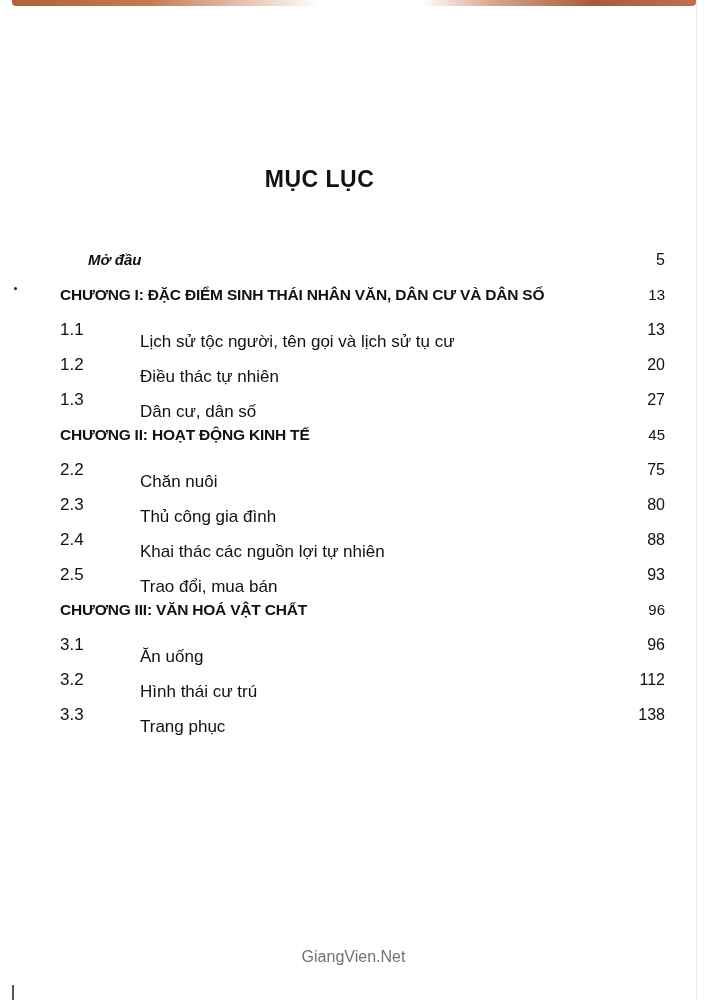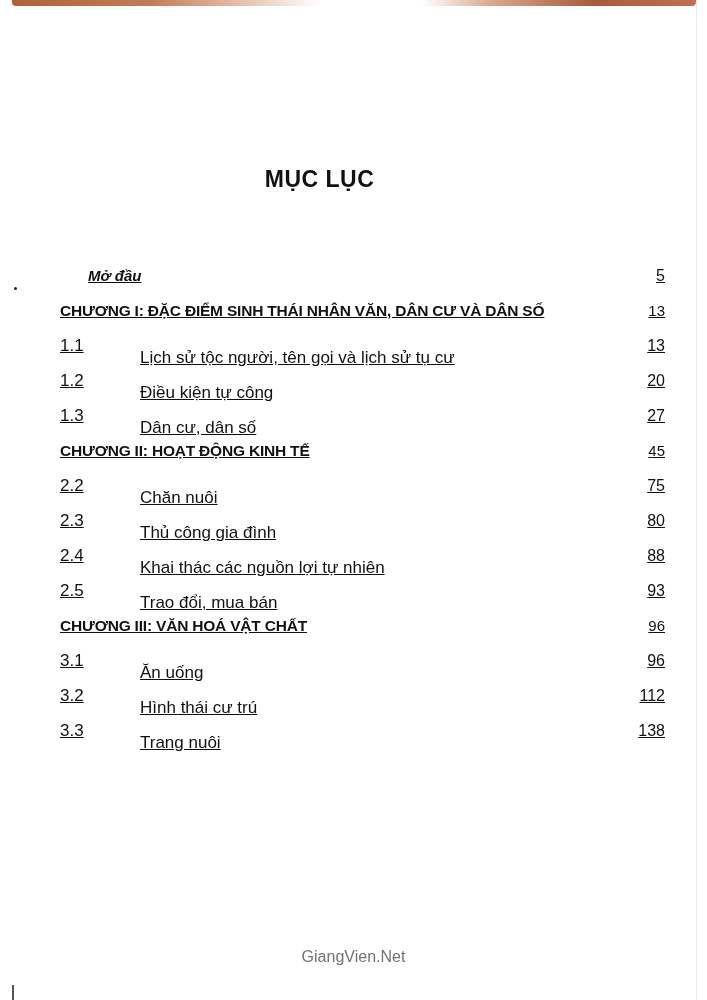--- a/index.html
+++ b/index.html
@@ -55,23 +55,22 @@
       left: 0;
       width: 639px;
       text-align: center;
       font-size: 23px;
       font-weight: bold;
       letter-spacing: 0.5px;
     }
     .toc {
       position: absolute;
       left: 60px;
-      top: 258px;
+      top: 242px;
       width: 605px;
-      text-decoration: underline;
     }
     .row {
       position: relative;
       height: 35px;
       display: flex;
       align-items: center;
     }
     .row .num {
       width: 80px;
       font-size: 17px;
@@ -135,21 +134,21 @@
     <span class="label">CHƯƠNG I: ĐẶC ĐIỂM SINH THÁI NHÂN VĂN, DÂN CƯ VÀ DÂN SỐ</span>
     <span class="page">13</span>
   </div>
   <div class="row section">
     <span class="num">1.1</span>
     <span class="label">Lịch sử tộc người, tên gọi và lịch sử tụ cư</span>
     <span class="page">13</span>
   </div>
   <div class="row section">
     <span class="num">1.2</span>
-    <span class="label">Điều kiện tự công</span>
+    <span class="label">Điều thác tự nhiên</span>
     <span class="page">20</span>
   </div>
   <div class="row section">
     <span class="num">1.3</span>
     <span class="label">Dân cư, dân số</span>
     <span class="page">27</span>
   </div>
 
   <div class="row chapter">
     <span class="label">CHƯƠNG II: HOẠT ĐỘNG KINH TẾ</span>
@@ -185,19 +184,19 @@
     <span class="label">Ăn uống</span>
     <span class="page">96</span>
   </div>
   <div class="row section">
     <span class="num">3.2</span>
     <span class="label">Hình thái cư trú</span>
     <span class="page">112</span>
   </div>
   <div class="row section">
     <span class="num">3.3</span>
-    <span class="label">Trang nuôi</span>
+    <span class="label">Trang phục</span>
     <span class="page">138</span>
   </div>
 
 </div>
 
 <div class="watermark">GiangVien.Net</div>
 
 </body></html>

